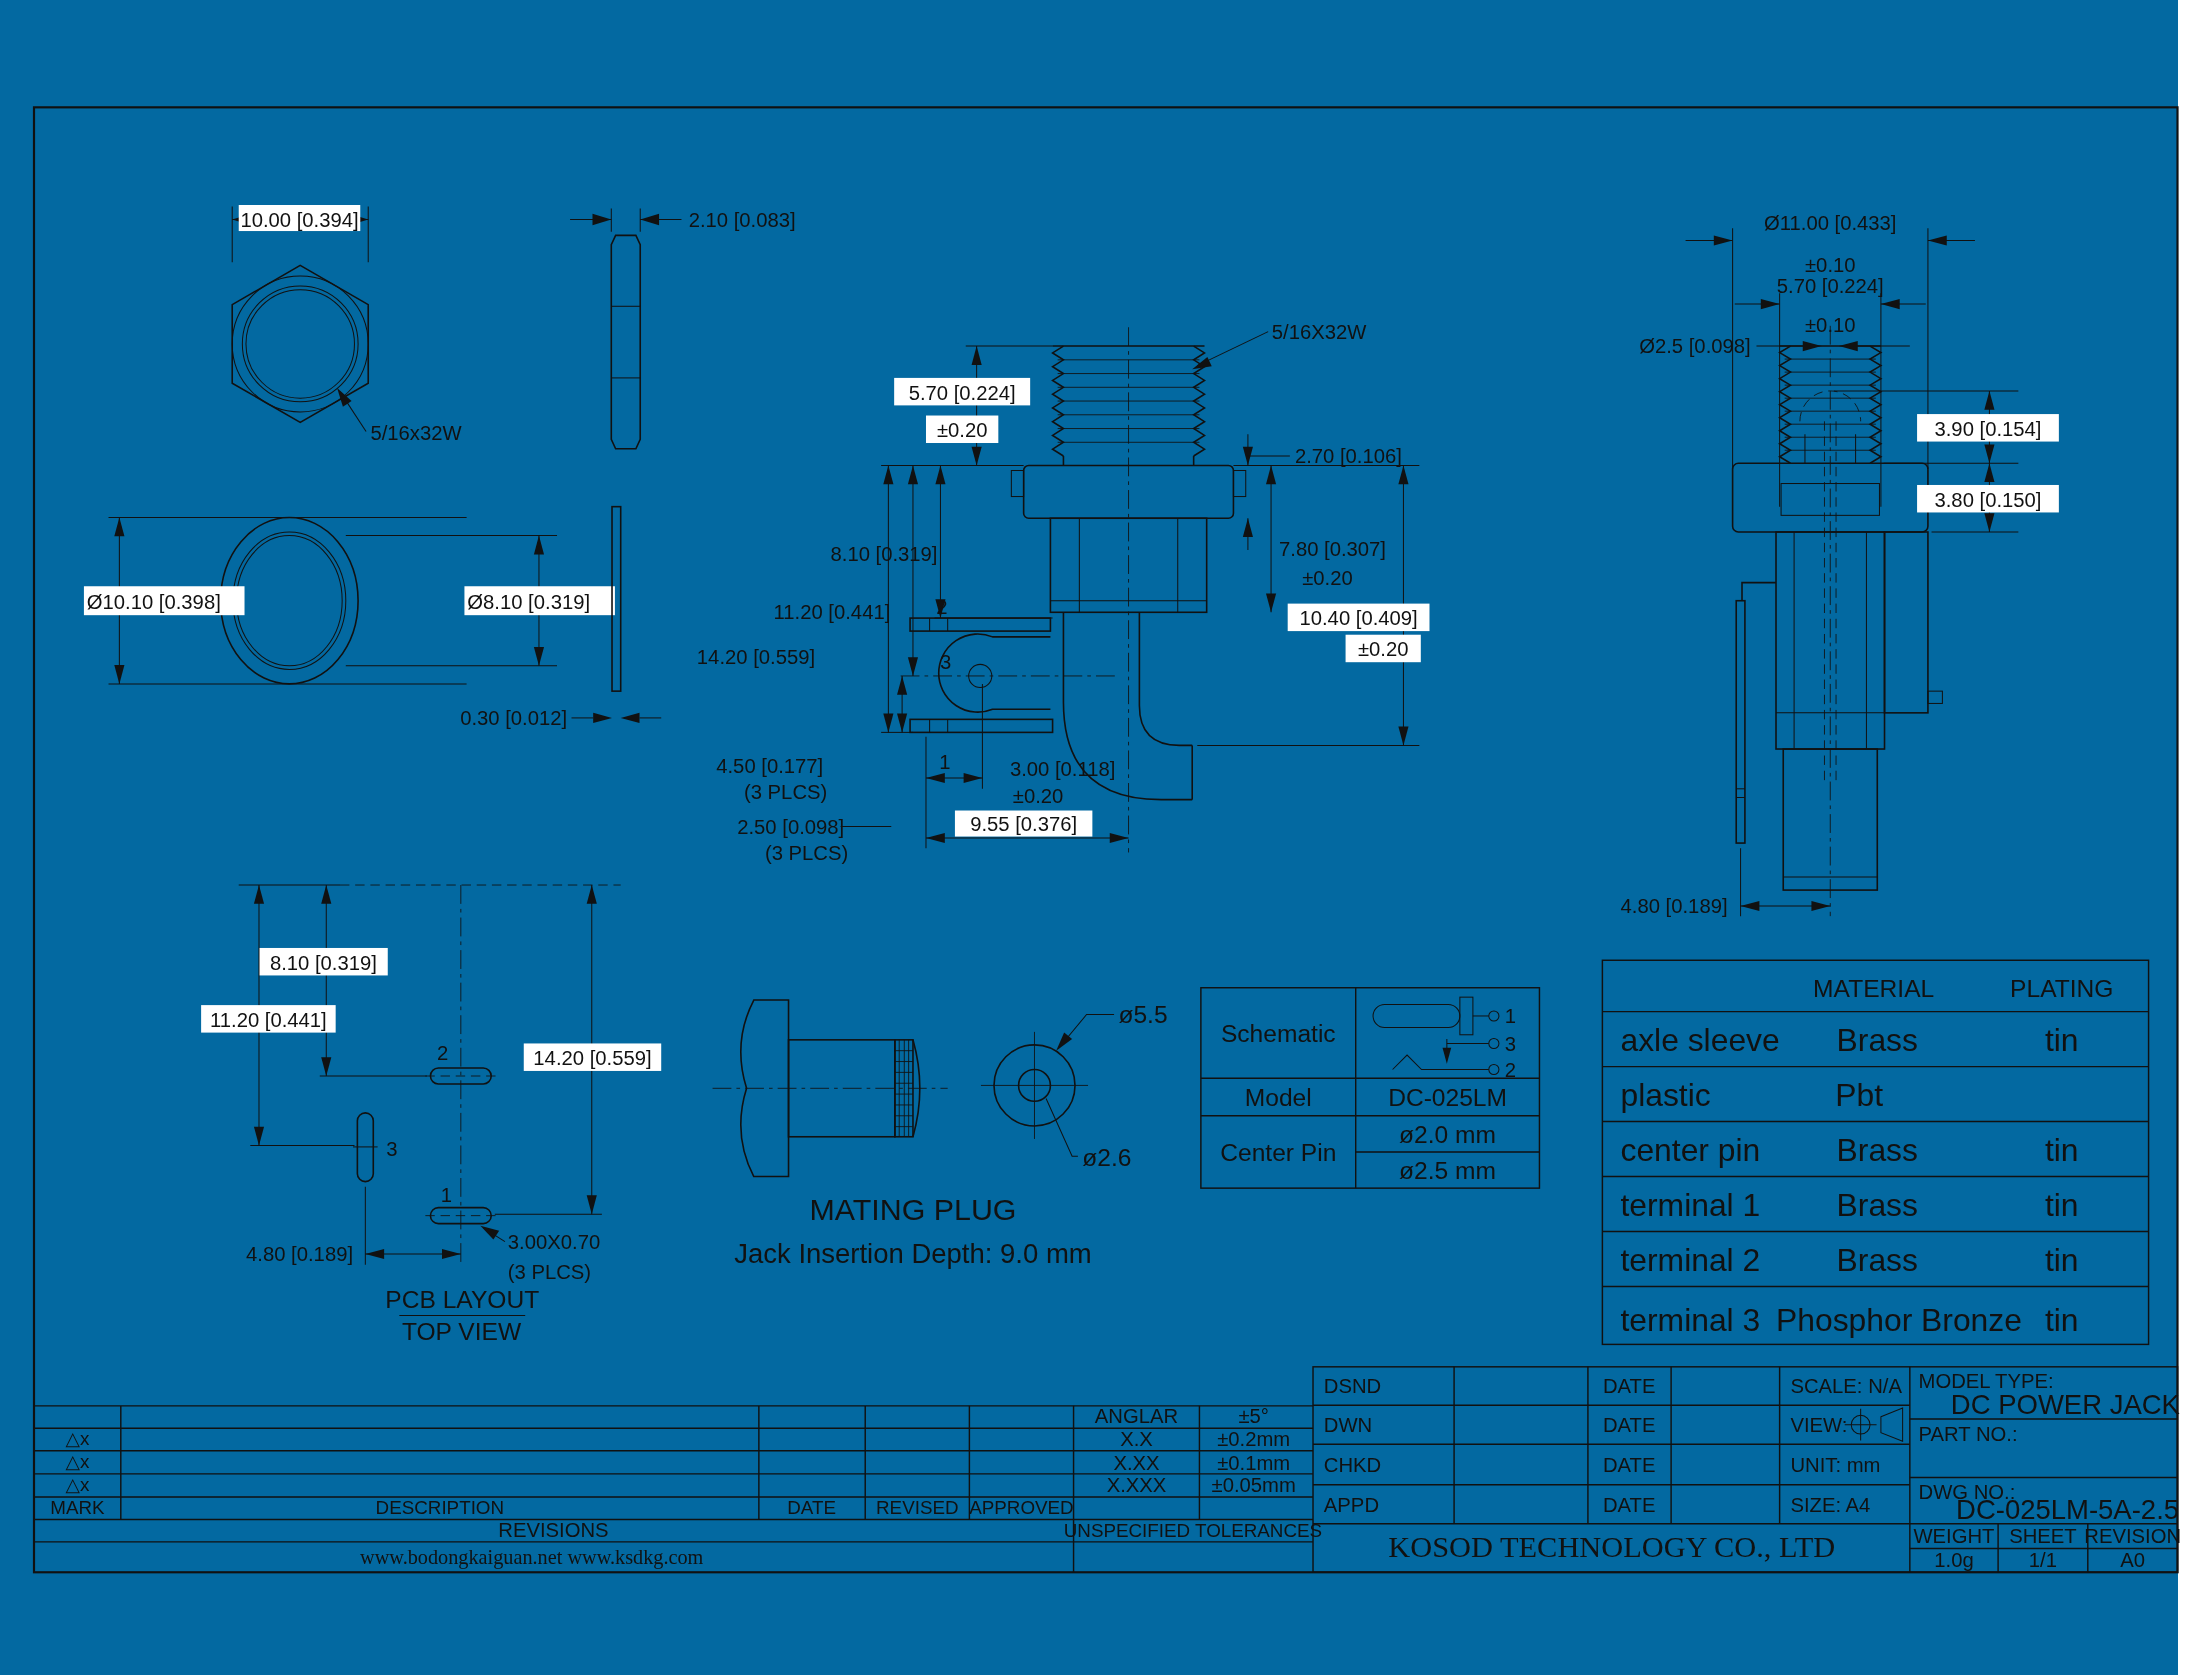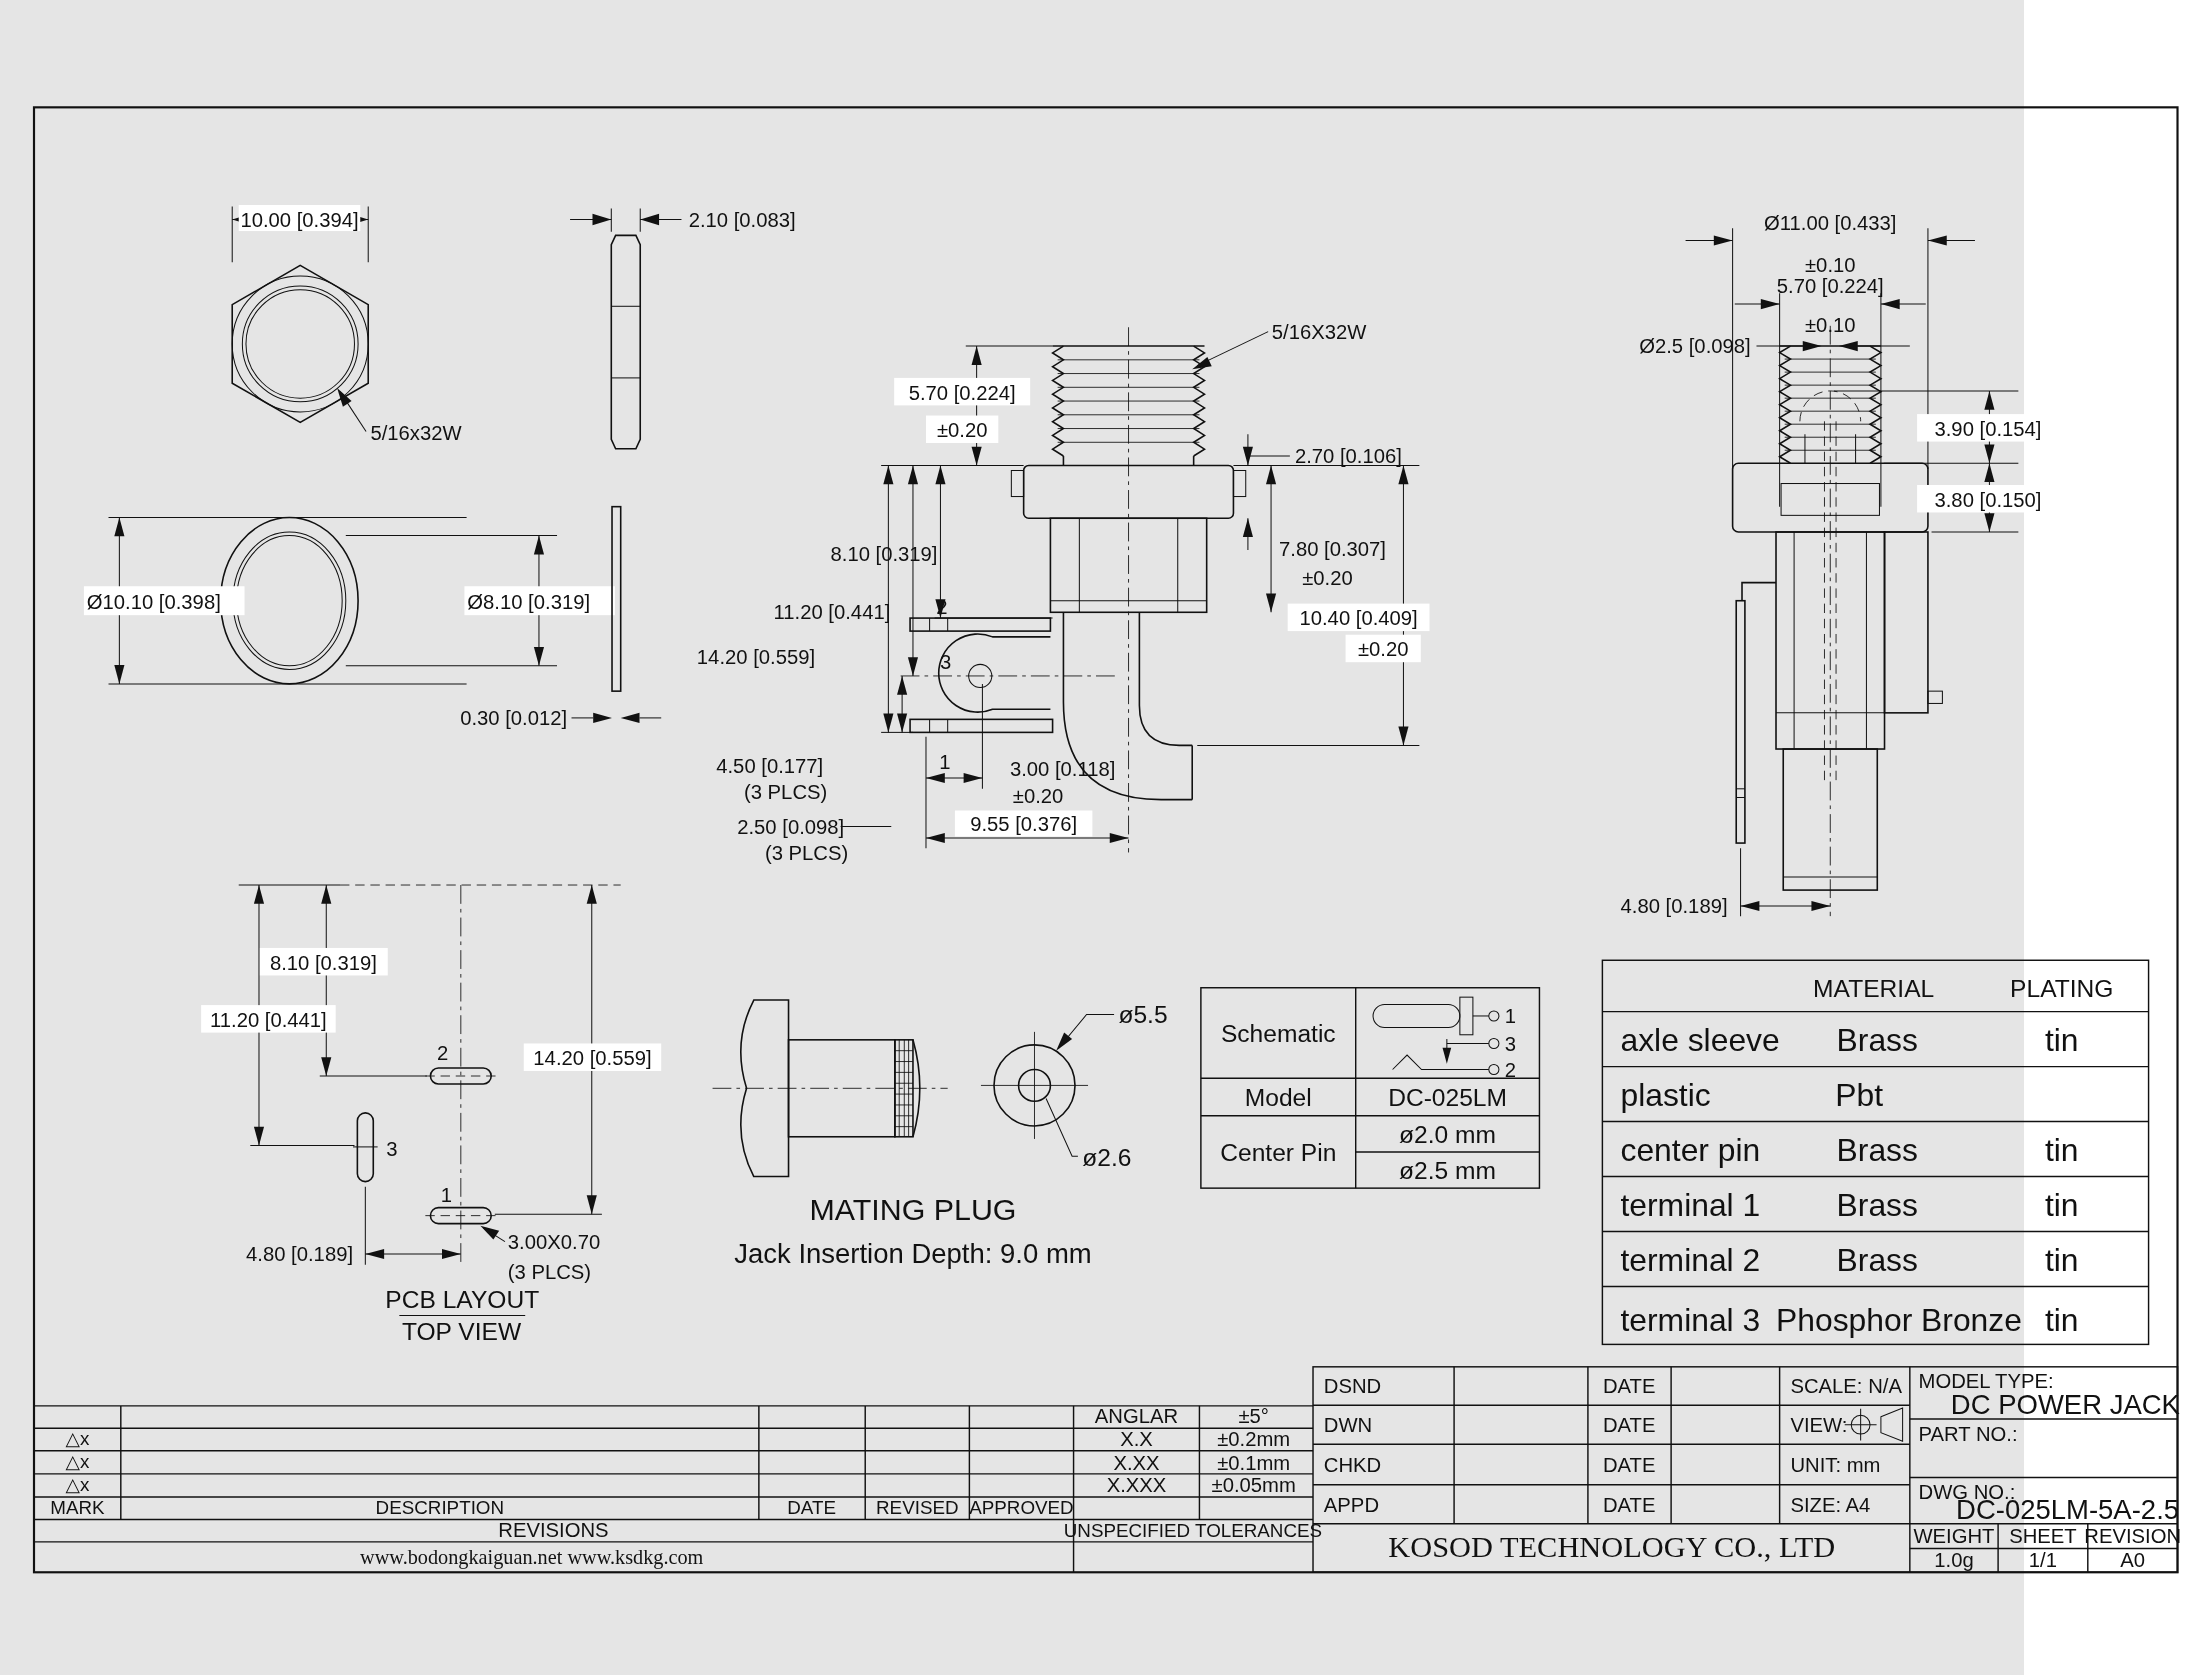--- a/index.html
+++ b/index.html
@@ -1,16 +1,16 @@
 <!DOCTYPE html>
 <html style="font-size:11.6px"><head>
 <meta charset="utf-8">
 <style>
   html,body{margin:0;padding:0;background:#ffffff;}
-  .page{width:2024px;height:1676px;position:relative;background:#e5e5e5;}
+  .page{width:2178px;height:1676px;position:relative;background:#0369a1;}
   svg text{font-family:"Liberation Sans", sans-serif;fill:#111;}
   .d{font-size:28px;}
   .s{font-size:26px;}
   .m{font-size:34px;}
   .L{font-size:38px;}
   .xl{font-size:42px;}
   .mt{font-size:44px;}
   .serif{font-family:"Liberation Serif", serif;}
   .mid{text-anchor:middle;}
   .end{text-anchor:end;}

